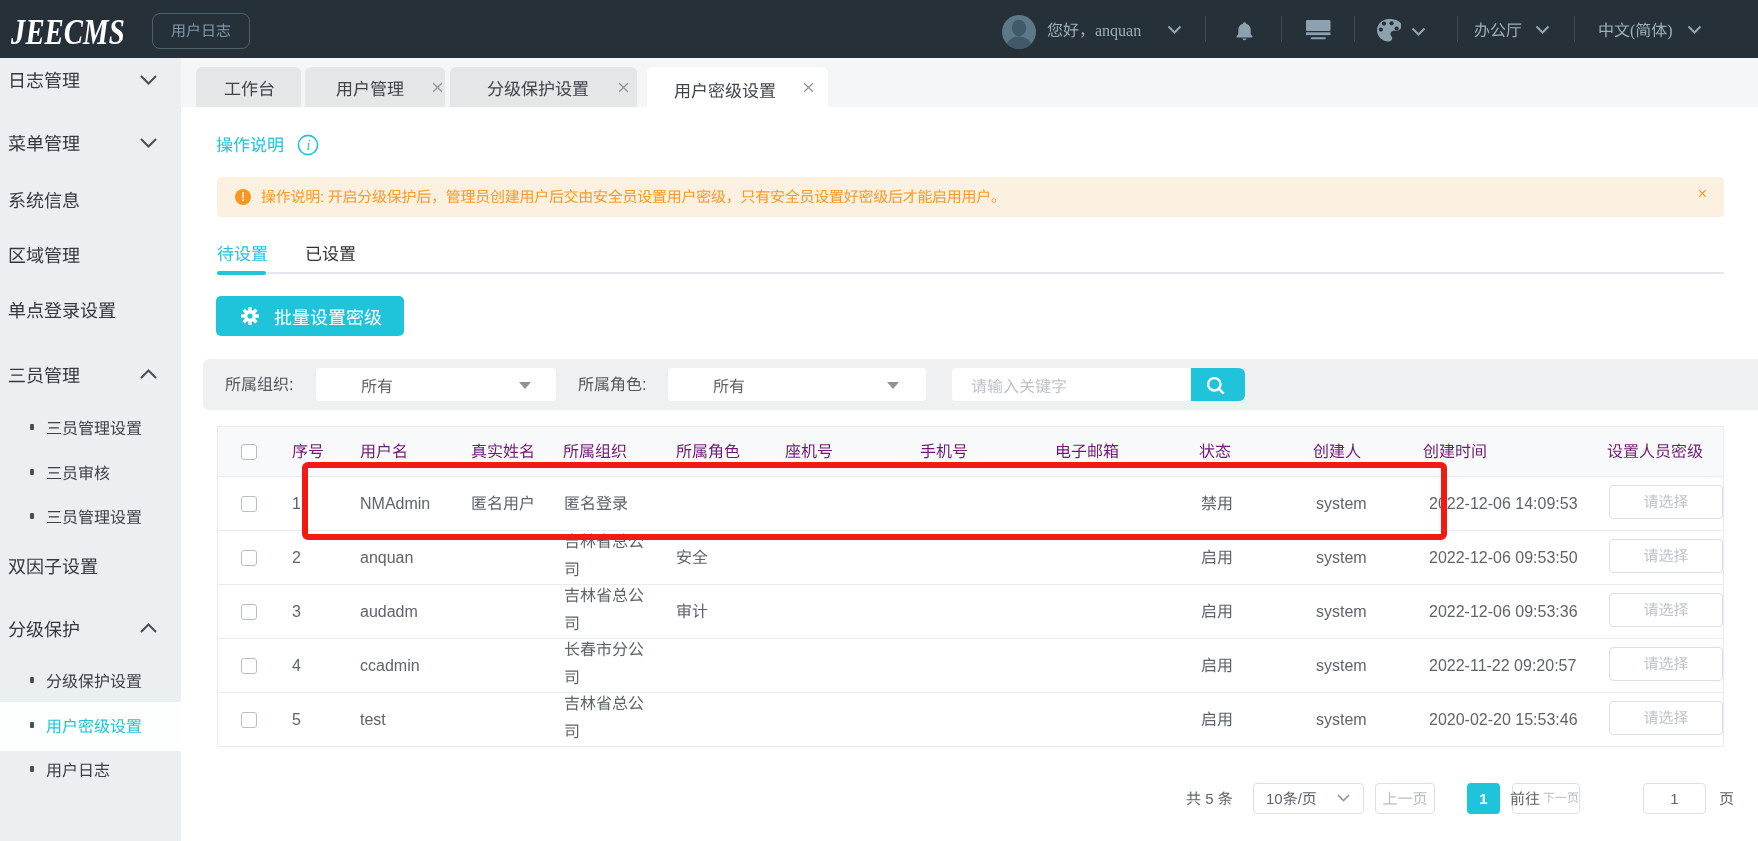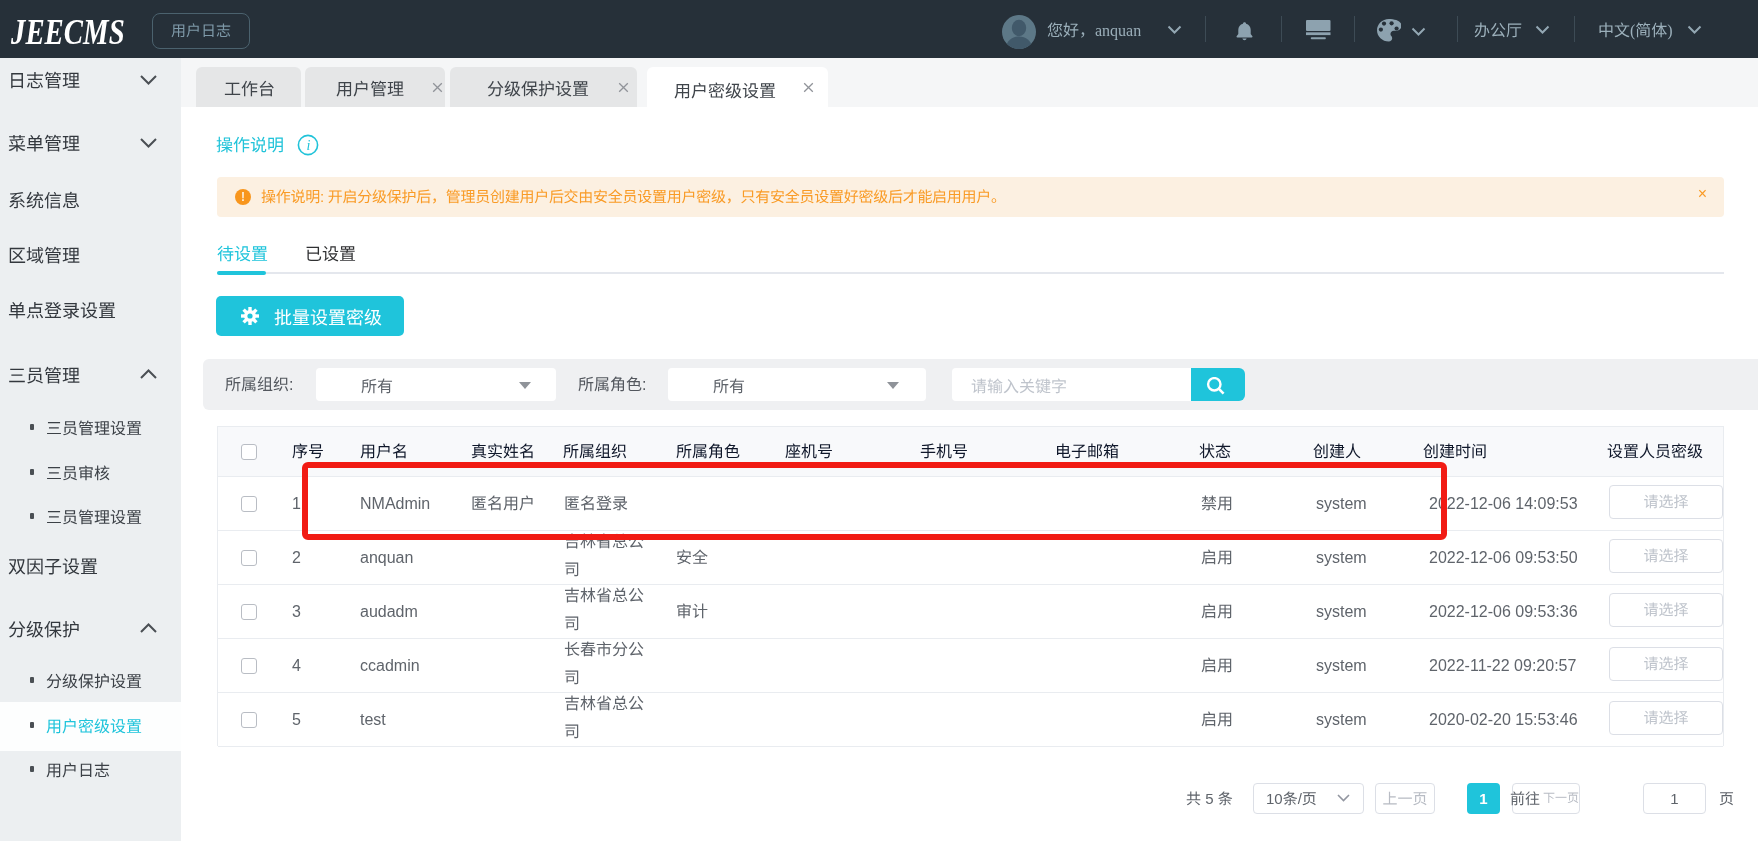--- a/index.html
+++ b/index.html
@@ -43,21 +43,21 @@
 .fselect{position:absolute;top:9px;height:33px;background:#fff;border-radius:4px;font-size:16px;color:#5f646b;}
 .fselect span{position:absolute;left:22px;top:50%;transform:translateY(-50%);margin-left:23px;}
 .caret{position:absolute;top:14px;width:0;height:0;border-left:6px solid transparent;border-right:6px solid transparent;border-top:7px solid #8f9399;}
 #finput{position:absolute;left:749px;top:9px;width:239px;height:33px;background:#fff;border-radius:4px 0 0 4px;}
 #finput span{position:absolute;left:19px;top:50%;transform:translateY(-50%);font-size:16px;color:#bfc4cc;}
 #fbtn{position:absolute;left:988px;top:9px;width:54px;height:33px;background:#1fc4db;border-radius:0 6px 6px 0;}
 
 #tbl{position:absolute;left:217px;top:426px;width:1507px;height:320px;border:1px solid #e9ecf0;border-bottom:none;}
 #thead{position:absolute;left:0;top:0;width:1505px;height:50px;background:#f8f9fb;border-bottom:1px solid #e9ecf0;}
 .trow{position:absolute;left:0;width:1505px;height:54px;border-bottom:1px solid #e9ecf0;background:#fff;}
-.hc{position:absolute;top:0;line-height:50px;font-size:16px;color:#0f172a;white-space:nowrap;}
+.hc{position:absolute;top:0;line-height:50px;font-size:16px;color:#701a75;white-space:nowrap;}
 .tc{position:absolute;top:0;line-height:53px;font-size:16px;color:#5f646b;white-space:nowrap;}
 .tc2{position:absolute;font-size:16px;color:#5f646b;line-height:28px;}
 .cbox{position:absolute;left:23px;width:16px;height:16px;border:1px solid #b9bdc4;border-radius:3px;background:#fff;}
 .selbtn{position:absolute;left:1391px;top:8px;width:114px;height:34px;border:1px solid #dcdfe6;border-radius:4px;background:#fff;font-size:15px;color:#bfc4cc;text-align:center;line-height:32px;}
 
 #redbox{position:absolute;left:302px;top:462px;width:1145px;height:78px;border:6px solid #f11b14;border-radius:6px;z-index:50;}
 
 .pg{position:absolute;top:783px;height:31px;}
 .pgtxt{position:absolute;top:783px;line-height:31px;font-size:15px;color:#5f646b;white-space:nowrap;}
 .pgbox{border:1px solid #dcdfe6;border-radius:4px;background:#fff;}

